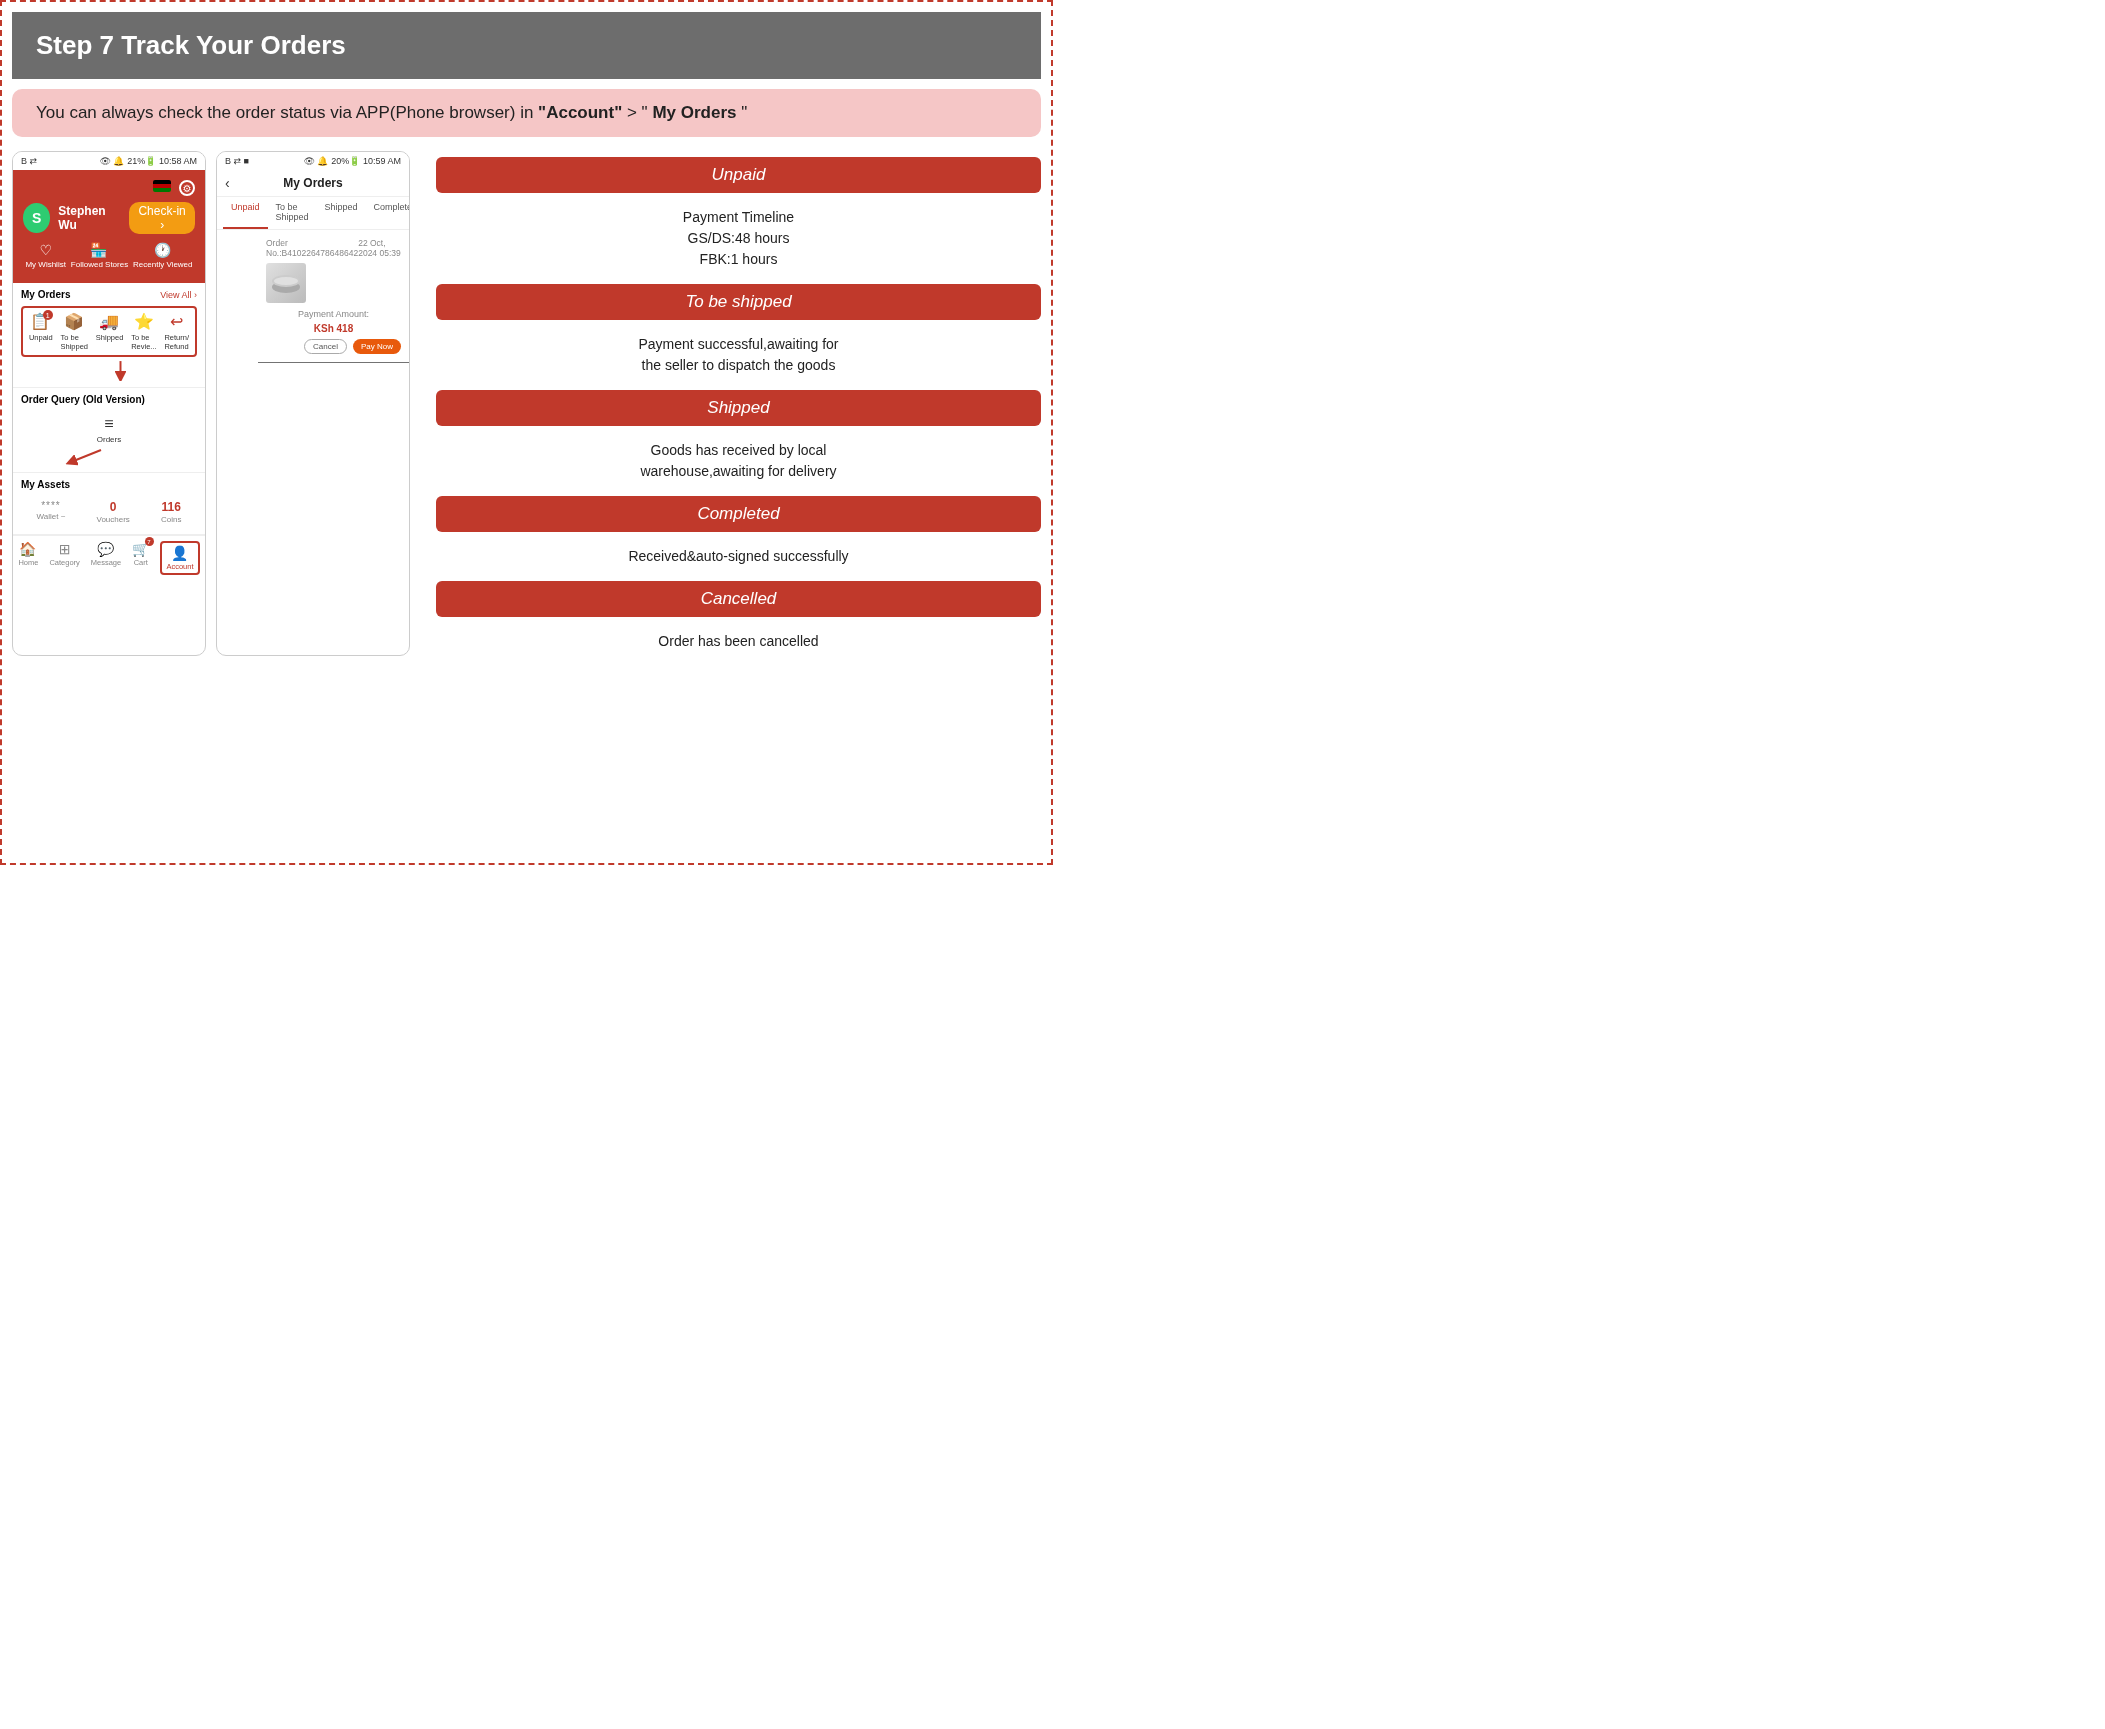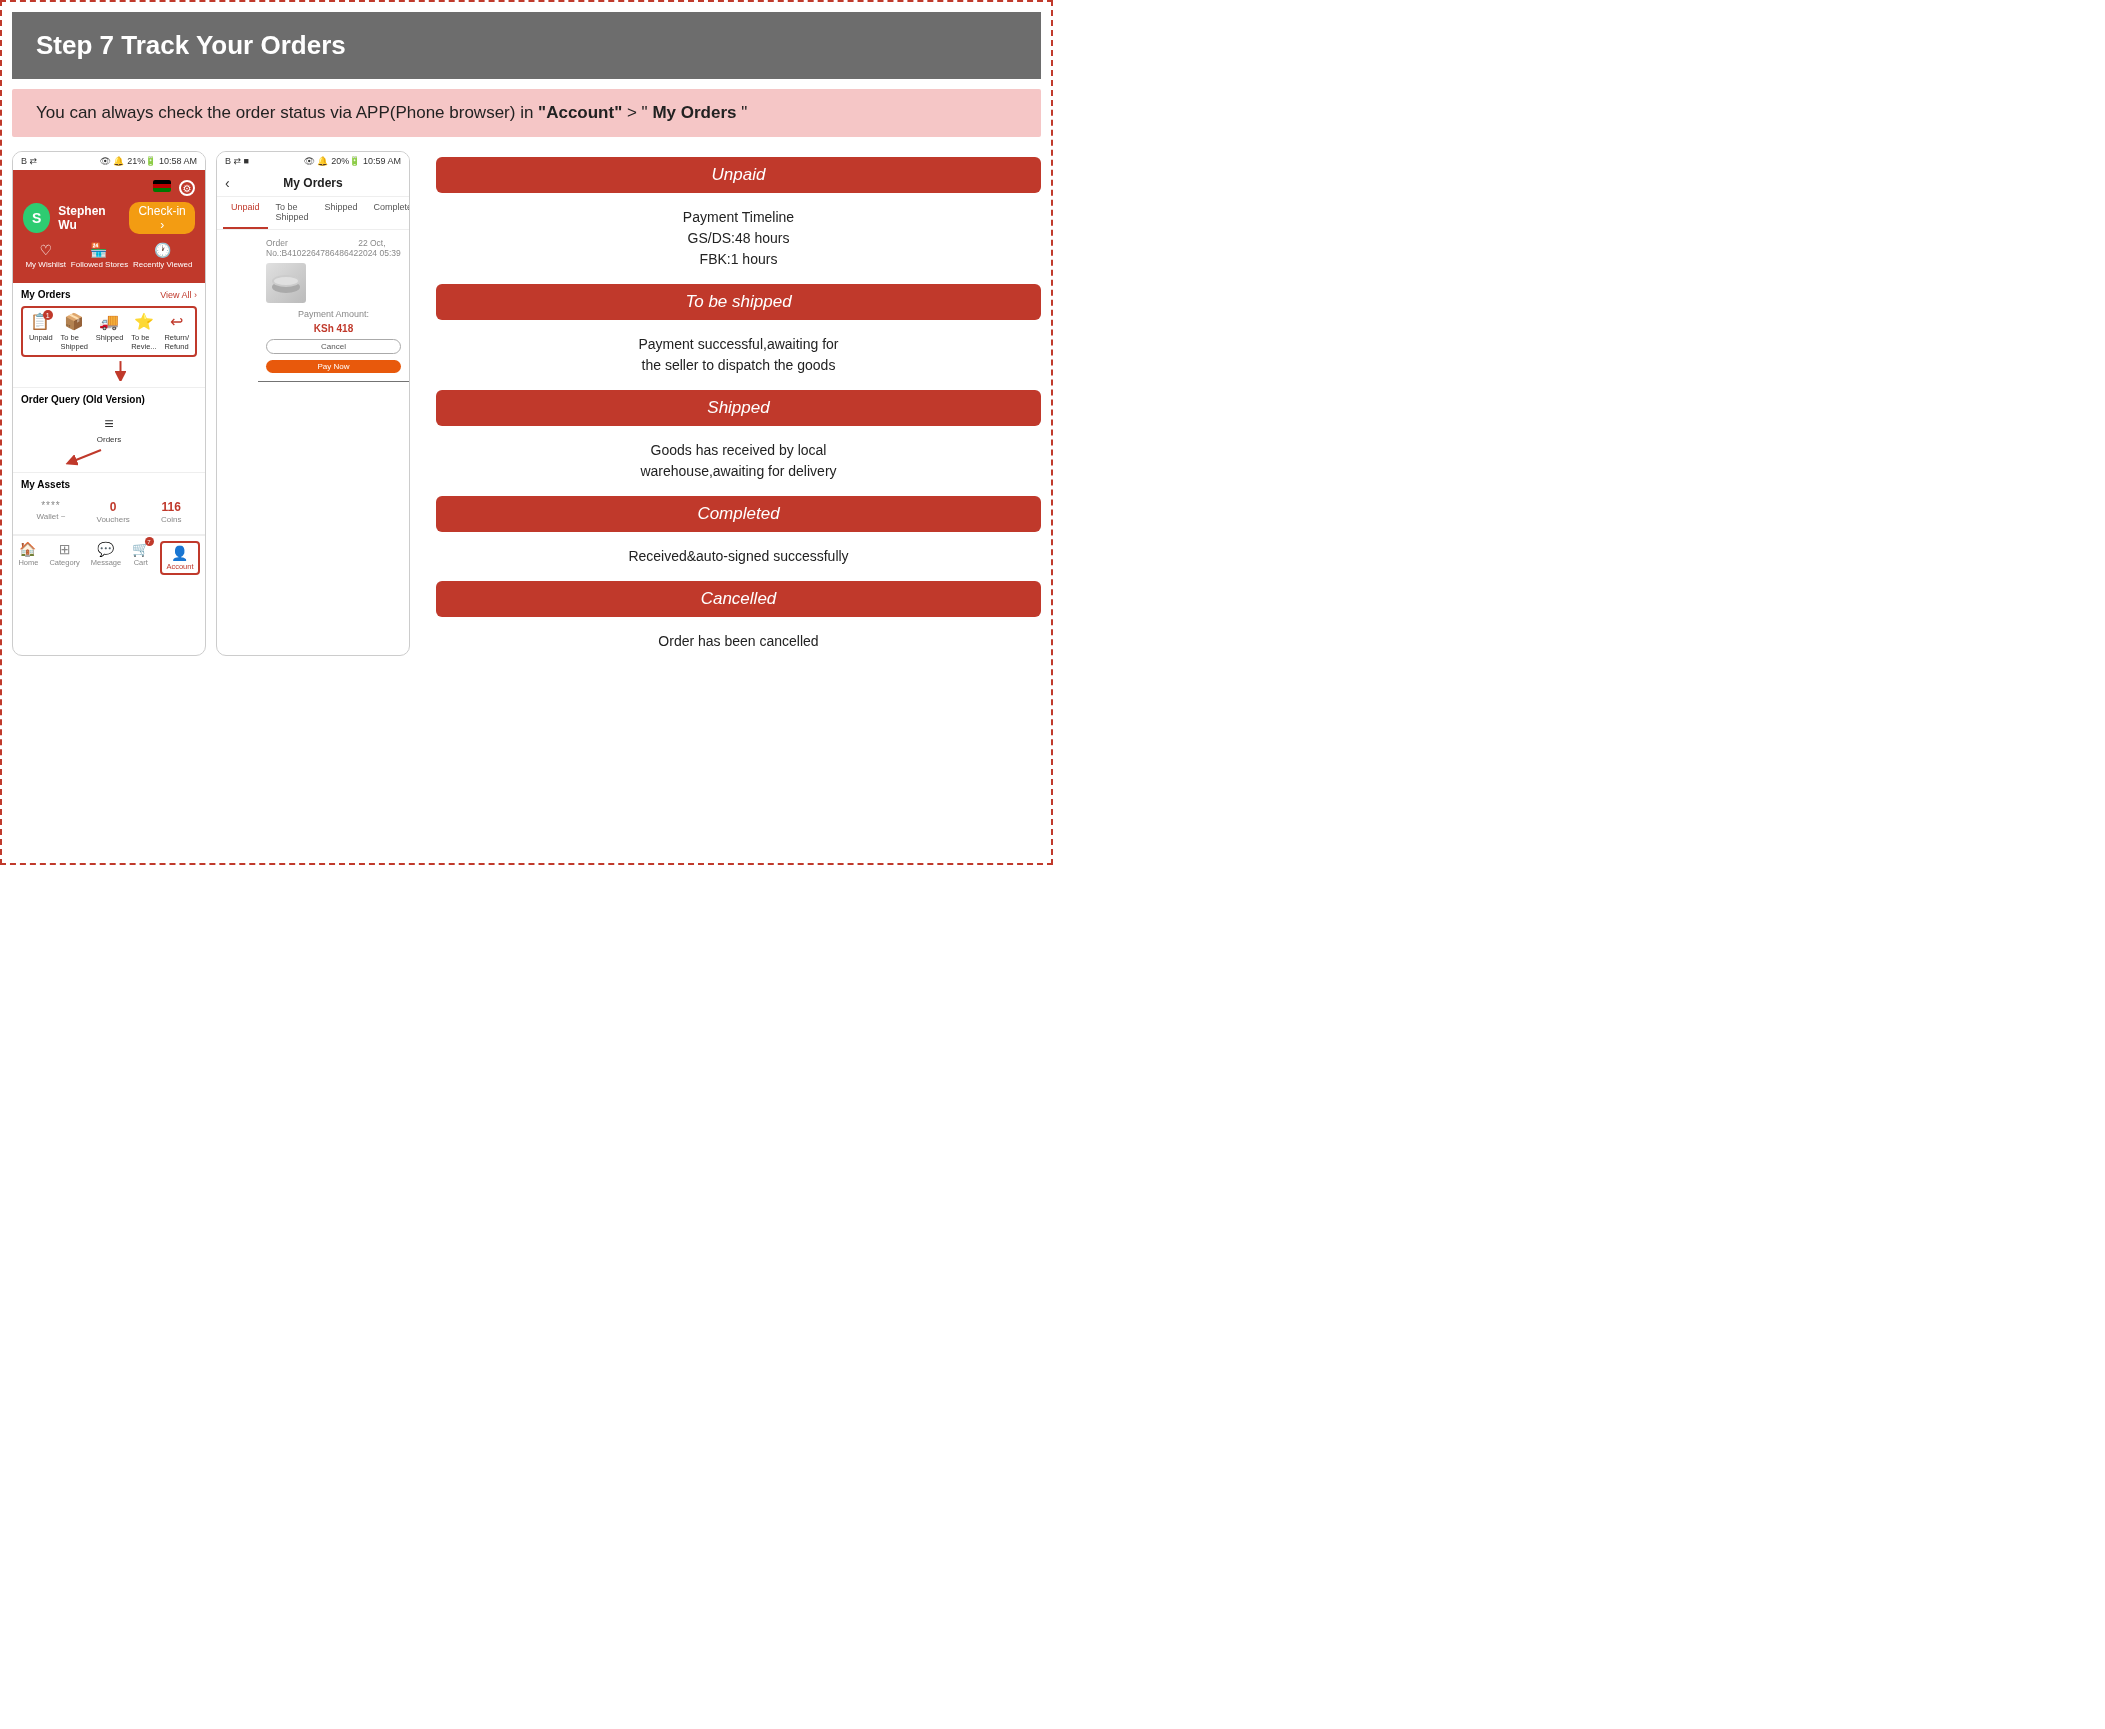--- a/index.html
+++ b/index.html
@@ -24,21 +24,21 @@
       font-weight: bold;
     }
 
     
     .info-bar {
       background: #f5c6c6;
       margin: 10px 10px 0 10px;
       padding: 14px 24px;
       font-size: 17px;
       color: #222;
-      border-radius: 2px;
+      border-radius: 10px;
     }
     .info-bar strong { font-weight: bold; }
 
     
     .main-content {
       display: flex;
       flex-direction: row;
       padding: 14px 10px 10px 10px;
       gap: 16px;
     }
@@ -329,21 +329,20 @@
       font-size: 9px;
       color: #888;
       margin-bottom: 5px;
       flex-direction: column;
     }
     .amount-value { color: #c0392b; font-weight: bold; font-size: 10px; text-align: right; }
     .order-actions-row {
       display: flex;
       justify-content: flex-end;
       gap: 6px;
-      flex-direction: column;
     }
     .btn-cancel {
       border: 1px solid #aaa;
       border-radius: 10px;
       padding: 2px 8px;
       font-size: 8px;
       background: #fff;
       color: #555;
     }
     .btn-paynow {

